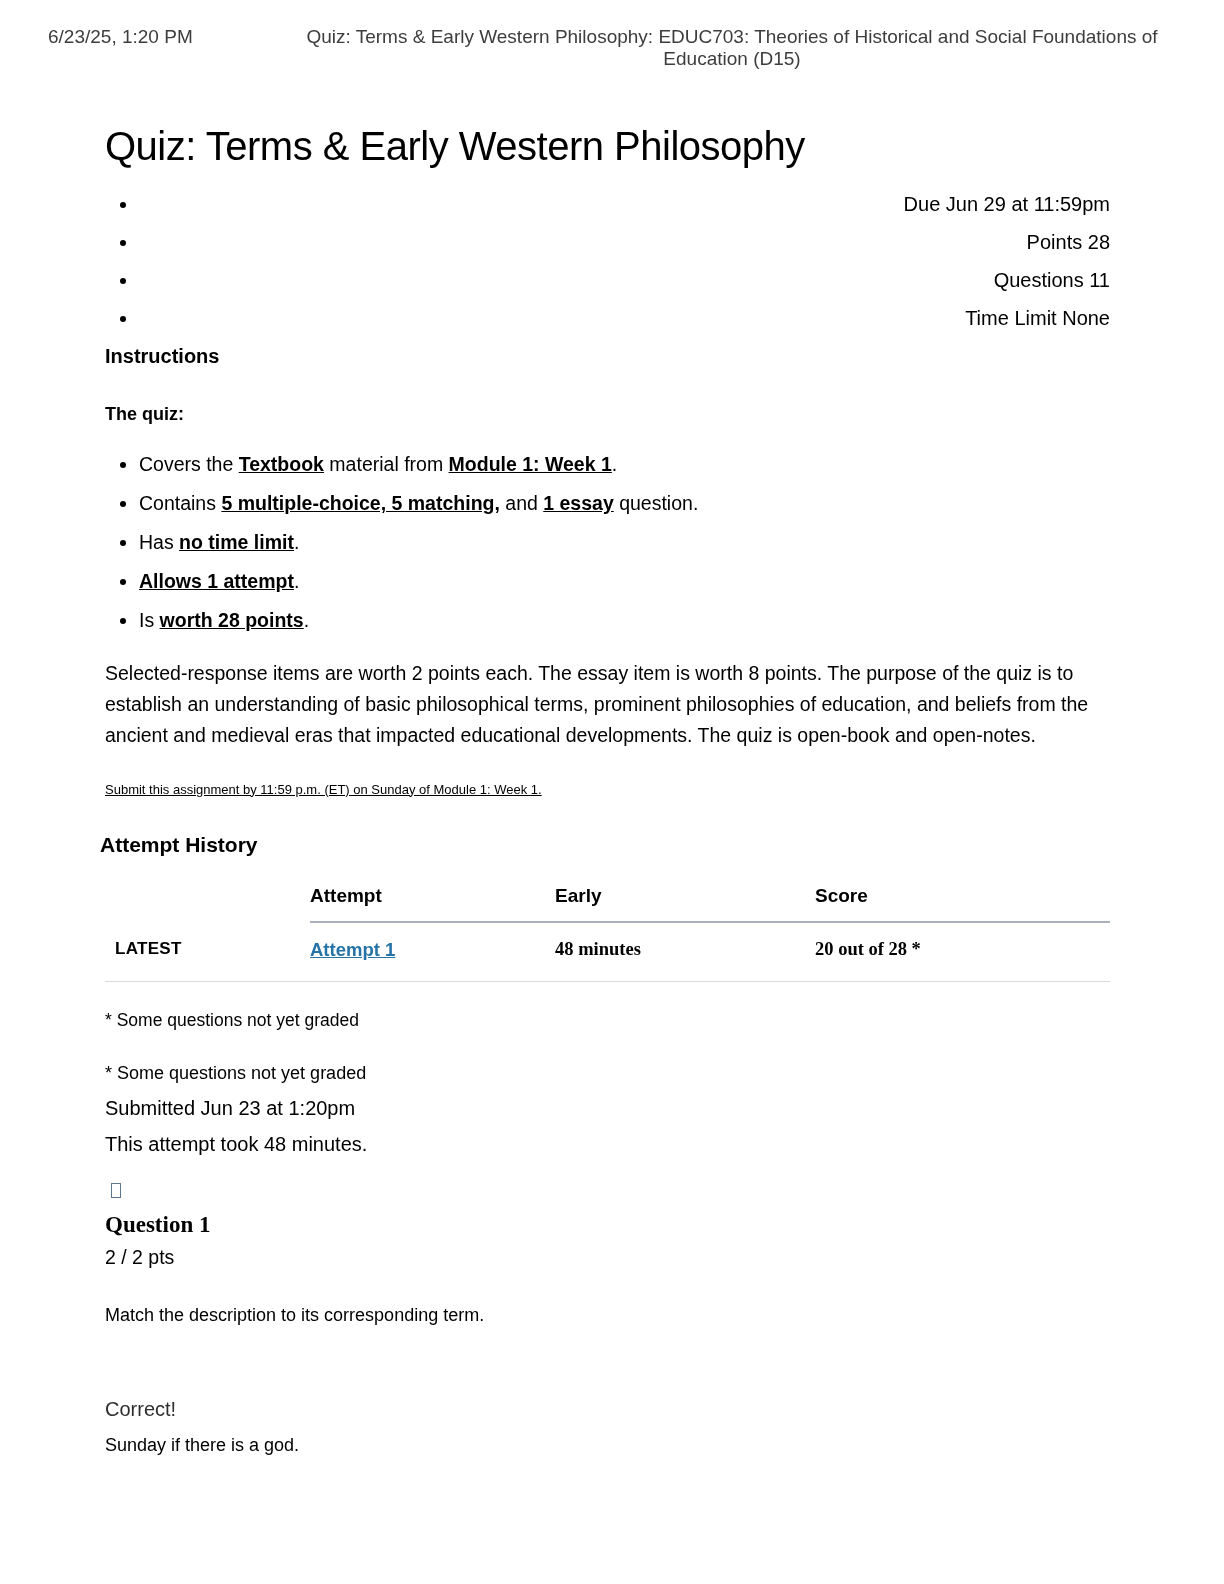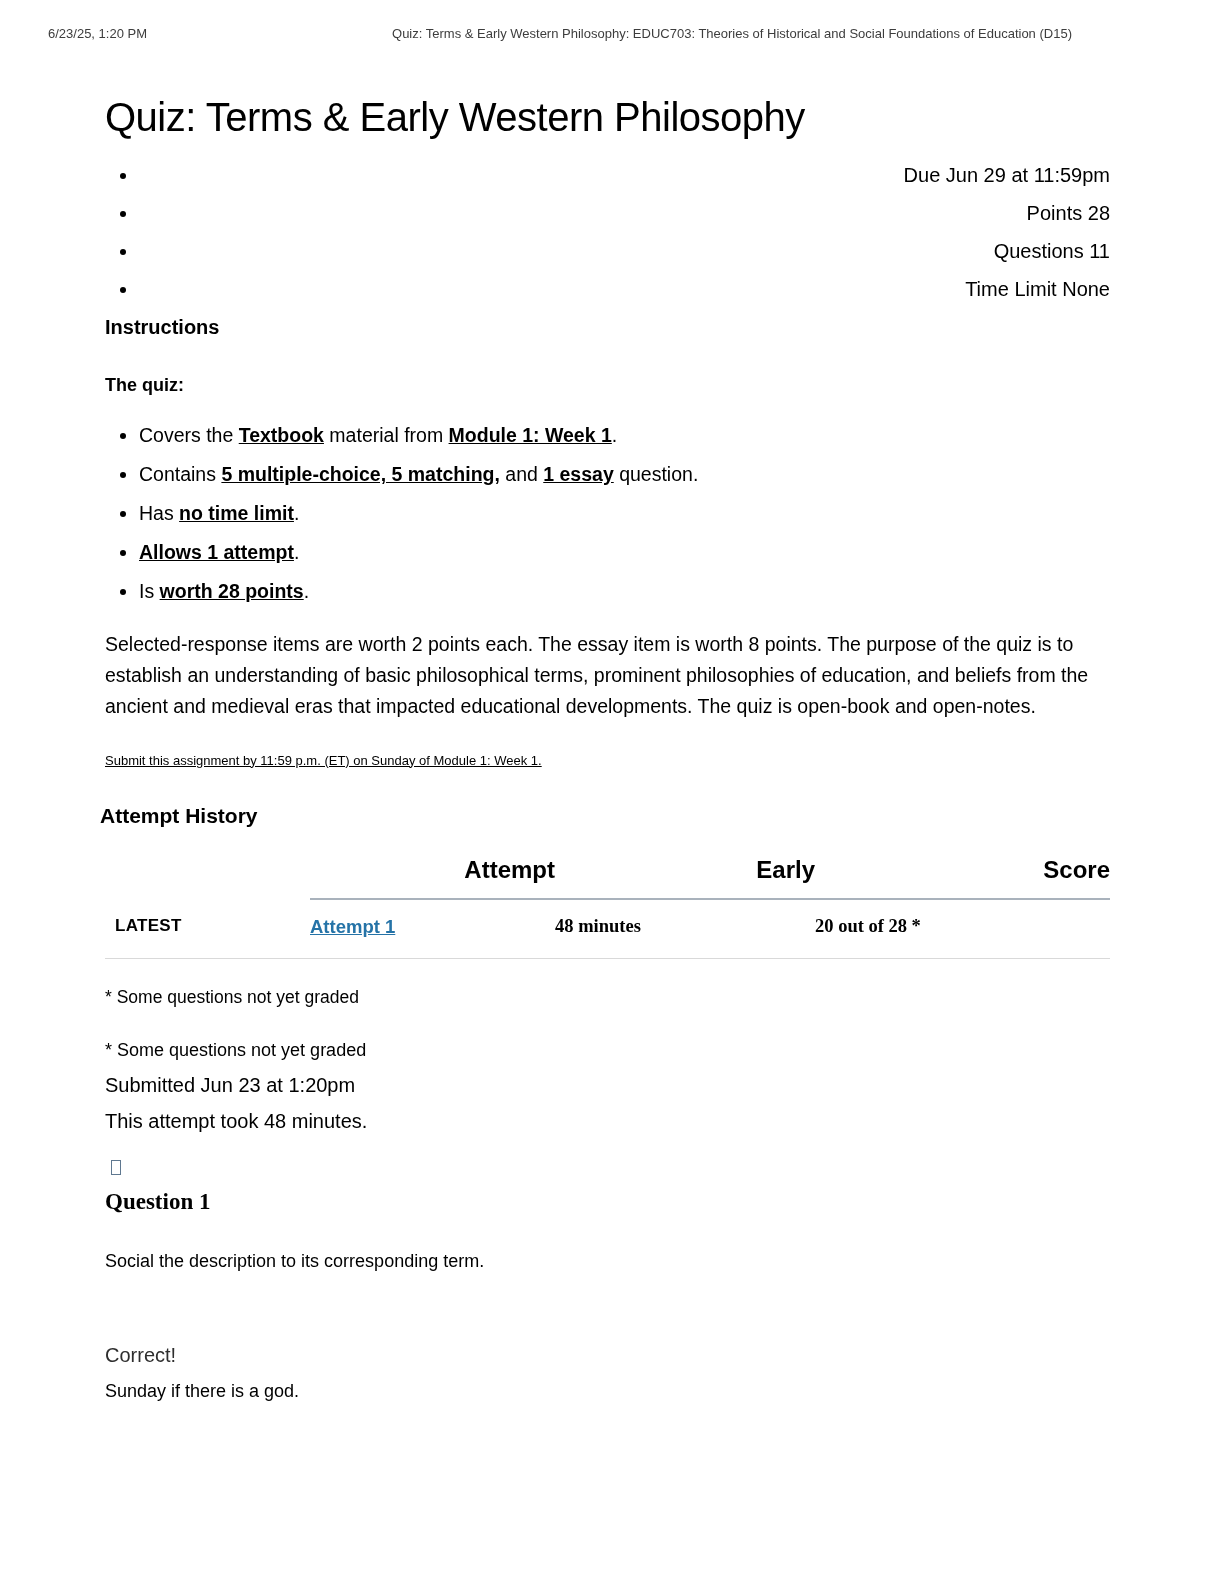--- a/index.html
+++ b/index.html
@@ -9,21 +9,21 @@
     height: 1584px;
     background: #ffffff;
     color: #000;
     font-family: "Liberation Sans", sans-serif;
     overflow: hidden;
   }
   .print-header {
     display: flex;
     align-items: flex-start;
     padding: 26px 48px 0 48px;
-    font-size: 13px;
+    font-size: 19px;
     color: #3d3d3d;
   }
   .ph-left { width: 210px; white-space: nowrap; }
   .ph-title { flex: 1; text-align: center; padding-left: 30px; }
 
   .content { padding: 0 114px 0 105px; }
 
   h1.page-title {
     font-size: 40px;
     font-weight: 400;
@@ -75,24 +75,23 @@
     font-weight: 700;
     margin: 36px 0 0 -5px;
   }
 
   .history-table {
     display: grid;
     grid-template-columns: 205px 245px 260px 1fr;
     margin-top: 22px;
   }
   .ht-head {
-    font-size: 24px;
+    font-size: 19px;
     font-weight: 700;
     padding: 6px 0 14px 0;
-    text-align: right;
   }
   .ht-head.underlined { border-bottom: 2px solid #a9b2bc; }
   .ht-cell {
     border-bottom: 1px solid #d9d9d9;
     padding: 16px 0 20px 0;
     font-size: 18px;
   }
   .ht-cell.row-label {
     font-weight: 700;
     font-size: 17px;
@@ -205,19 +204,20 @@
 
   <div class="summary">
     <div class="footnote-line">* Some questions not yet graded</div>
     <div>Submitted Jun 23 at 1:20pm</div>
     <div>This attempt took 48 minutes.</div>
   </div>
 
   <span class="glyph-box"></span>
 
   <h3 class="question-title">Question 1</h3>
-
-  <div class="question-prompt">Social the description to its corresponding term.</div>
+  <div class="question-points">2 / 2 pts</div>
+
+  <div class="question-prompt">Match the description to its corresponding term.</div>
 
   <div class="answer-status">Correct!</div>
   <div class="answer-text">Sunday if there is a god.</div>
 
 </div>
 
 </body></html>

